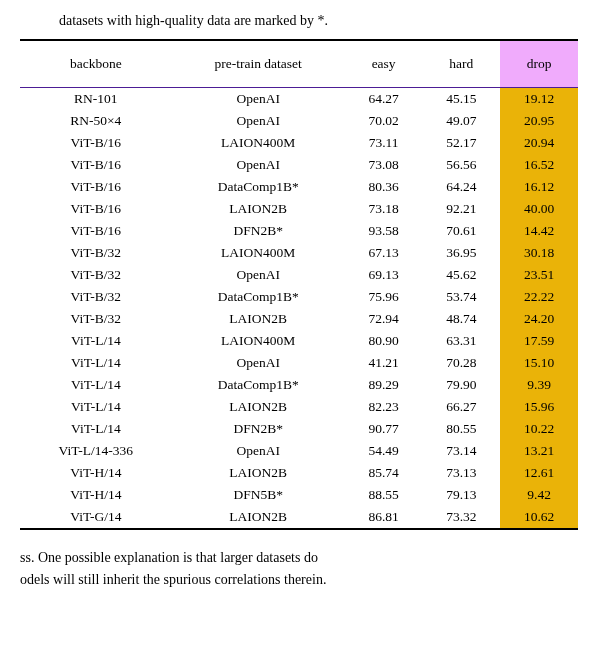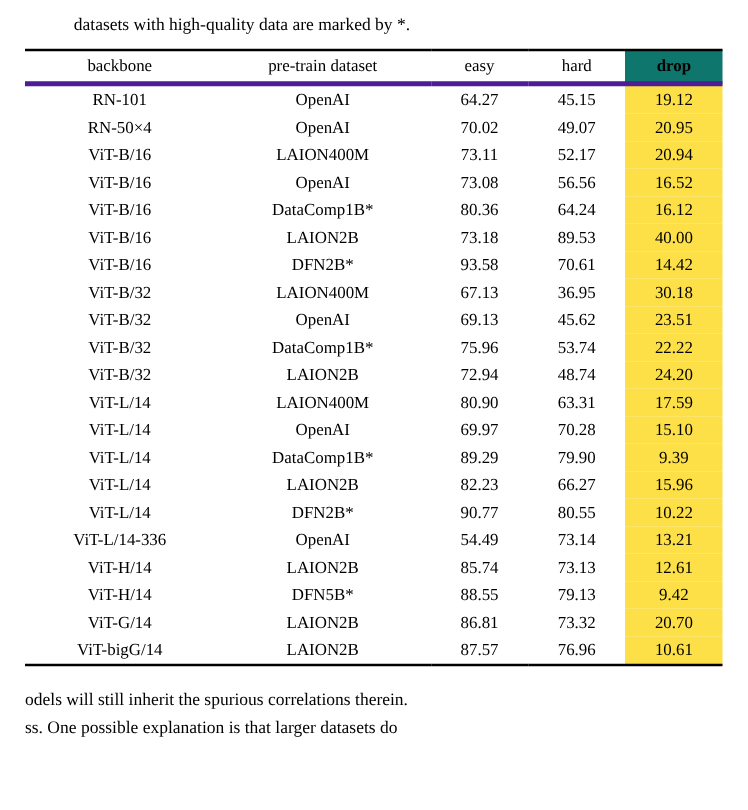--- a/index.html
+++ b/index.html
@@ -31,22 +31,22 @@
     }
 
     table {
       width: 100%;
       border-collapse: collapse;
       font-size: 13.5px;
     }
 
     thead tr th {
       border-top: 2px solid #000;
-      border-bottom: 4px solid #4c1d95;
-      padding: 4px 8px;
+      border-bottom: 1px solid #4c1d95;
+      padding: 15px 8px;
       text-align: center;
       font-weight: normal;
     }
 
     thead tr th:first-child {
       text-align: center;
     }
 
     tbody tr td {
       padding: 3px 8px;
@@ -62,26 +62,25 @@
       padding-top: 2px;
     }
 
     .bottom-text {
       font-size: 14px;
       line-height: 1.6;
       margin-top: 12px;
     }
 
     .col-drop {
-      background-color: #fde047;
+      background-color: #eab308;
     }
 
     th.col-drop {
-      background-color: #0f766e;
-      font-weight: bold;
+      background-color: #f0abfc;
     }
   </style>
 </head>
 <body>
 
 <div class="top-text">
   <span>datasets with high-quality data are marked by *.</span>
 </div>
 
 <div class="table-container">
@@ -128,21 +127,21 @@
           <td>ViT-B/16</td>
           <td>DataComp1B*</td>
           <td>80.36</td>
           <td>64.24</td>
           <td class="col-drop">16.12</td>
         </tr>
         <tr>
           <td>ViT-B/16</td>
           <td>LAION2B</td>
           <td>73.18</td>
-          <td>89.53</td>
+          <td>92.21</td>
           <td class="col-drop">40.00</td>
         </tr>
         <tr>
           <td>ViT-B/16</td>
           <td>DFN2B*</td>
           <td>93.58</td>
           <td>70.61</td>
           <td class="col-drop">14.42</td>
         </tr>
         <tr>
@@ -176,21 +175,21 @@
         <tr>
           <td>ViT-L/14</td>
           <td>LAION400M</td>
           <td>80.90</td>
           <td>63.31</td>
           <td class="col-drop">17.59</td>
         </tr>
         <tr>
           <td>ViT-L/14</td>
           <td>OpenAI</td>
-          <td>69.97</td>
+          <td>41.21</td>
           <td>70.28</td>
           <td class="col-drop">15.10</td>
         </tr>
         <tr>
           <td>ViT-L/14</td>
           <td>DataComp1B*</td>
           <td>89.29</td>
           <td>79.90</td>
           <td class="col-drop">9.39</td>
         </tr>
@@ -227,34 +226,27 @@
           <td>DFN5B*</td>
           <td>88.55</td>
           <td>79.13</td>
           <td class="col-drop">9.42</td>
         </tr>
         <tr>
           <td>ViT-G/14</td>
           <td>LAION2B</td>
           <td>86.81</td>
           <td>73.32</td>
-          <td class="col-drop">20.70</td>
-        </tr>
-        <tr>
-          <td>ViT-bigG/14</td>
-          <td>LAION2B</td>
-          <td>87.57</td>
-          <td>76.96</td>
-          <td class="col-drop">10.61</td>
+          <td class="col-drop">10.62</td>
         </tr>
       </tbody>
     <tfoot>
       <tr>
         <td colspan="5" style="padding:0; border-top: 2px solid #000; height:2px;"></td>
       </tr>
     </tfoot>
   </table>
 </div>
 
 <div class="bottom-text">
+  <div>ss. One possible explanation is that larger datasets do</div>
   <div>odels will still inherit the spurious correlations therein.</div>
-  <div>ss. One possible explanation is that larger datasets do</div>
 </div>
 
 </body></html>

